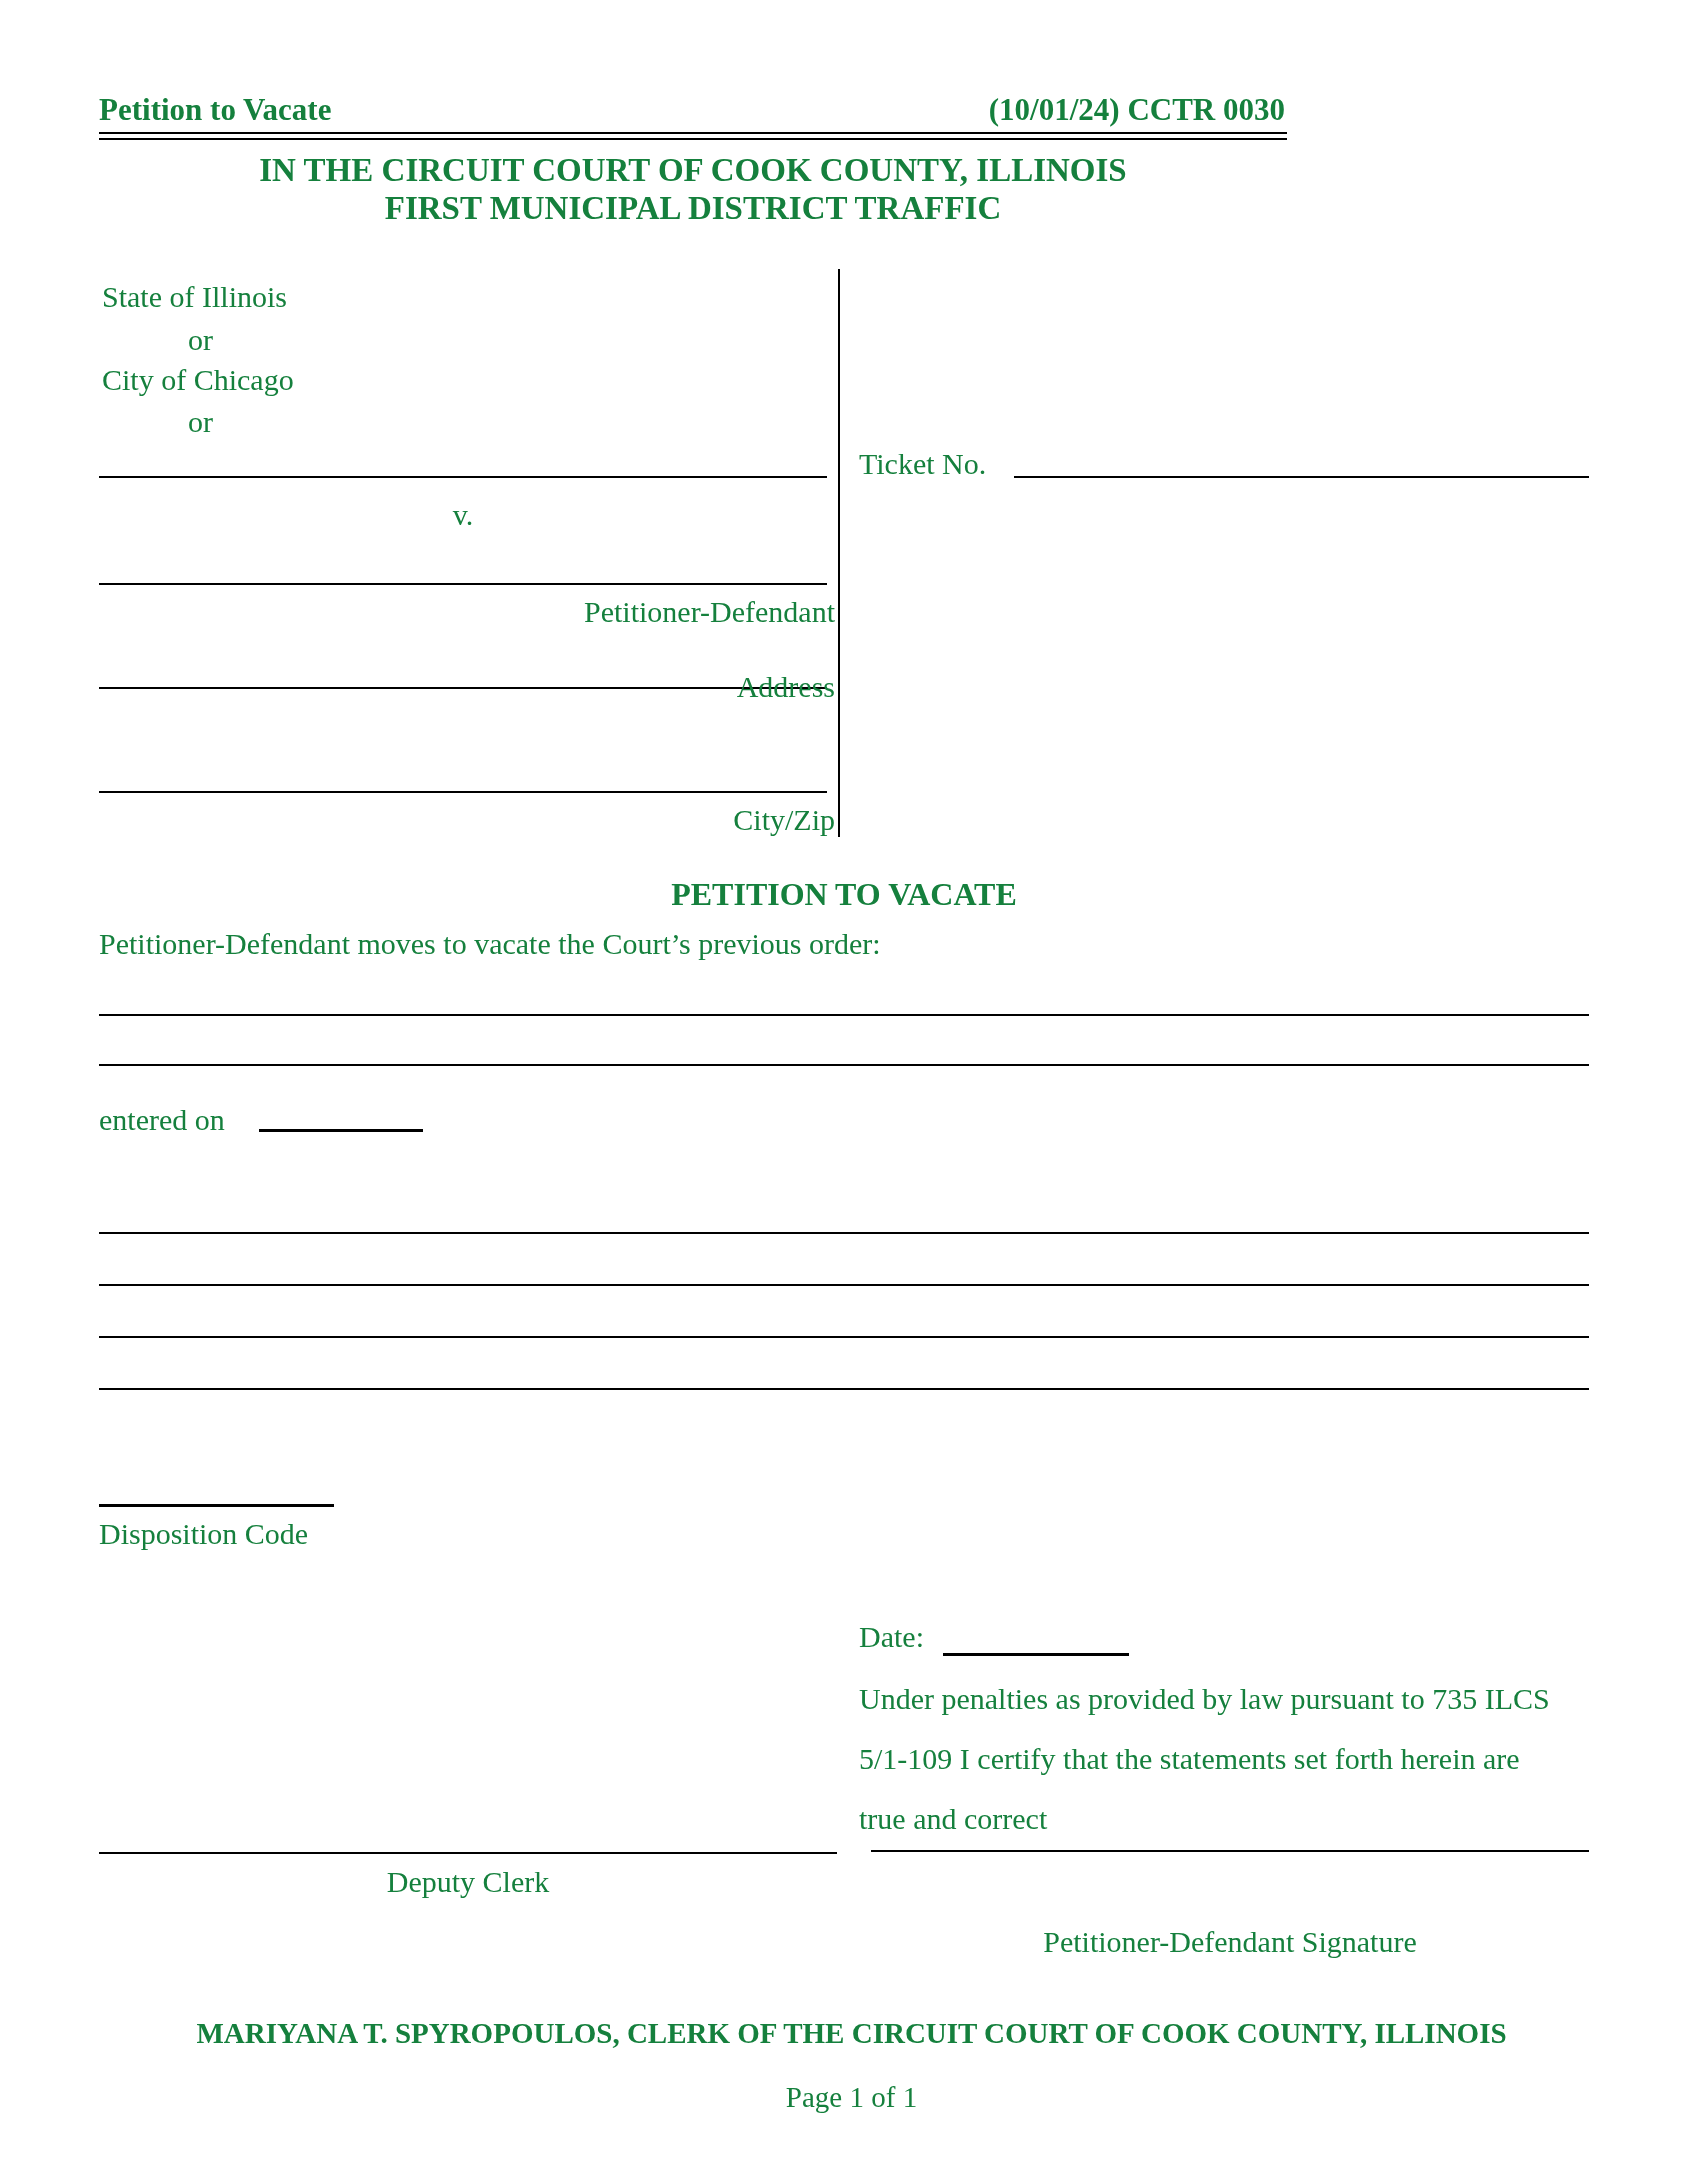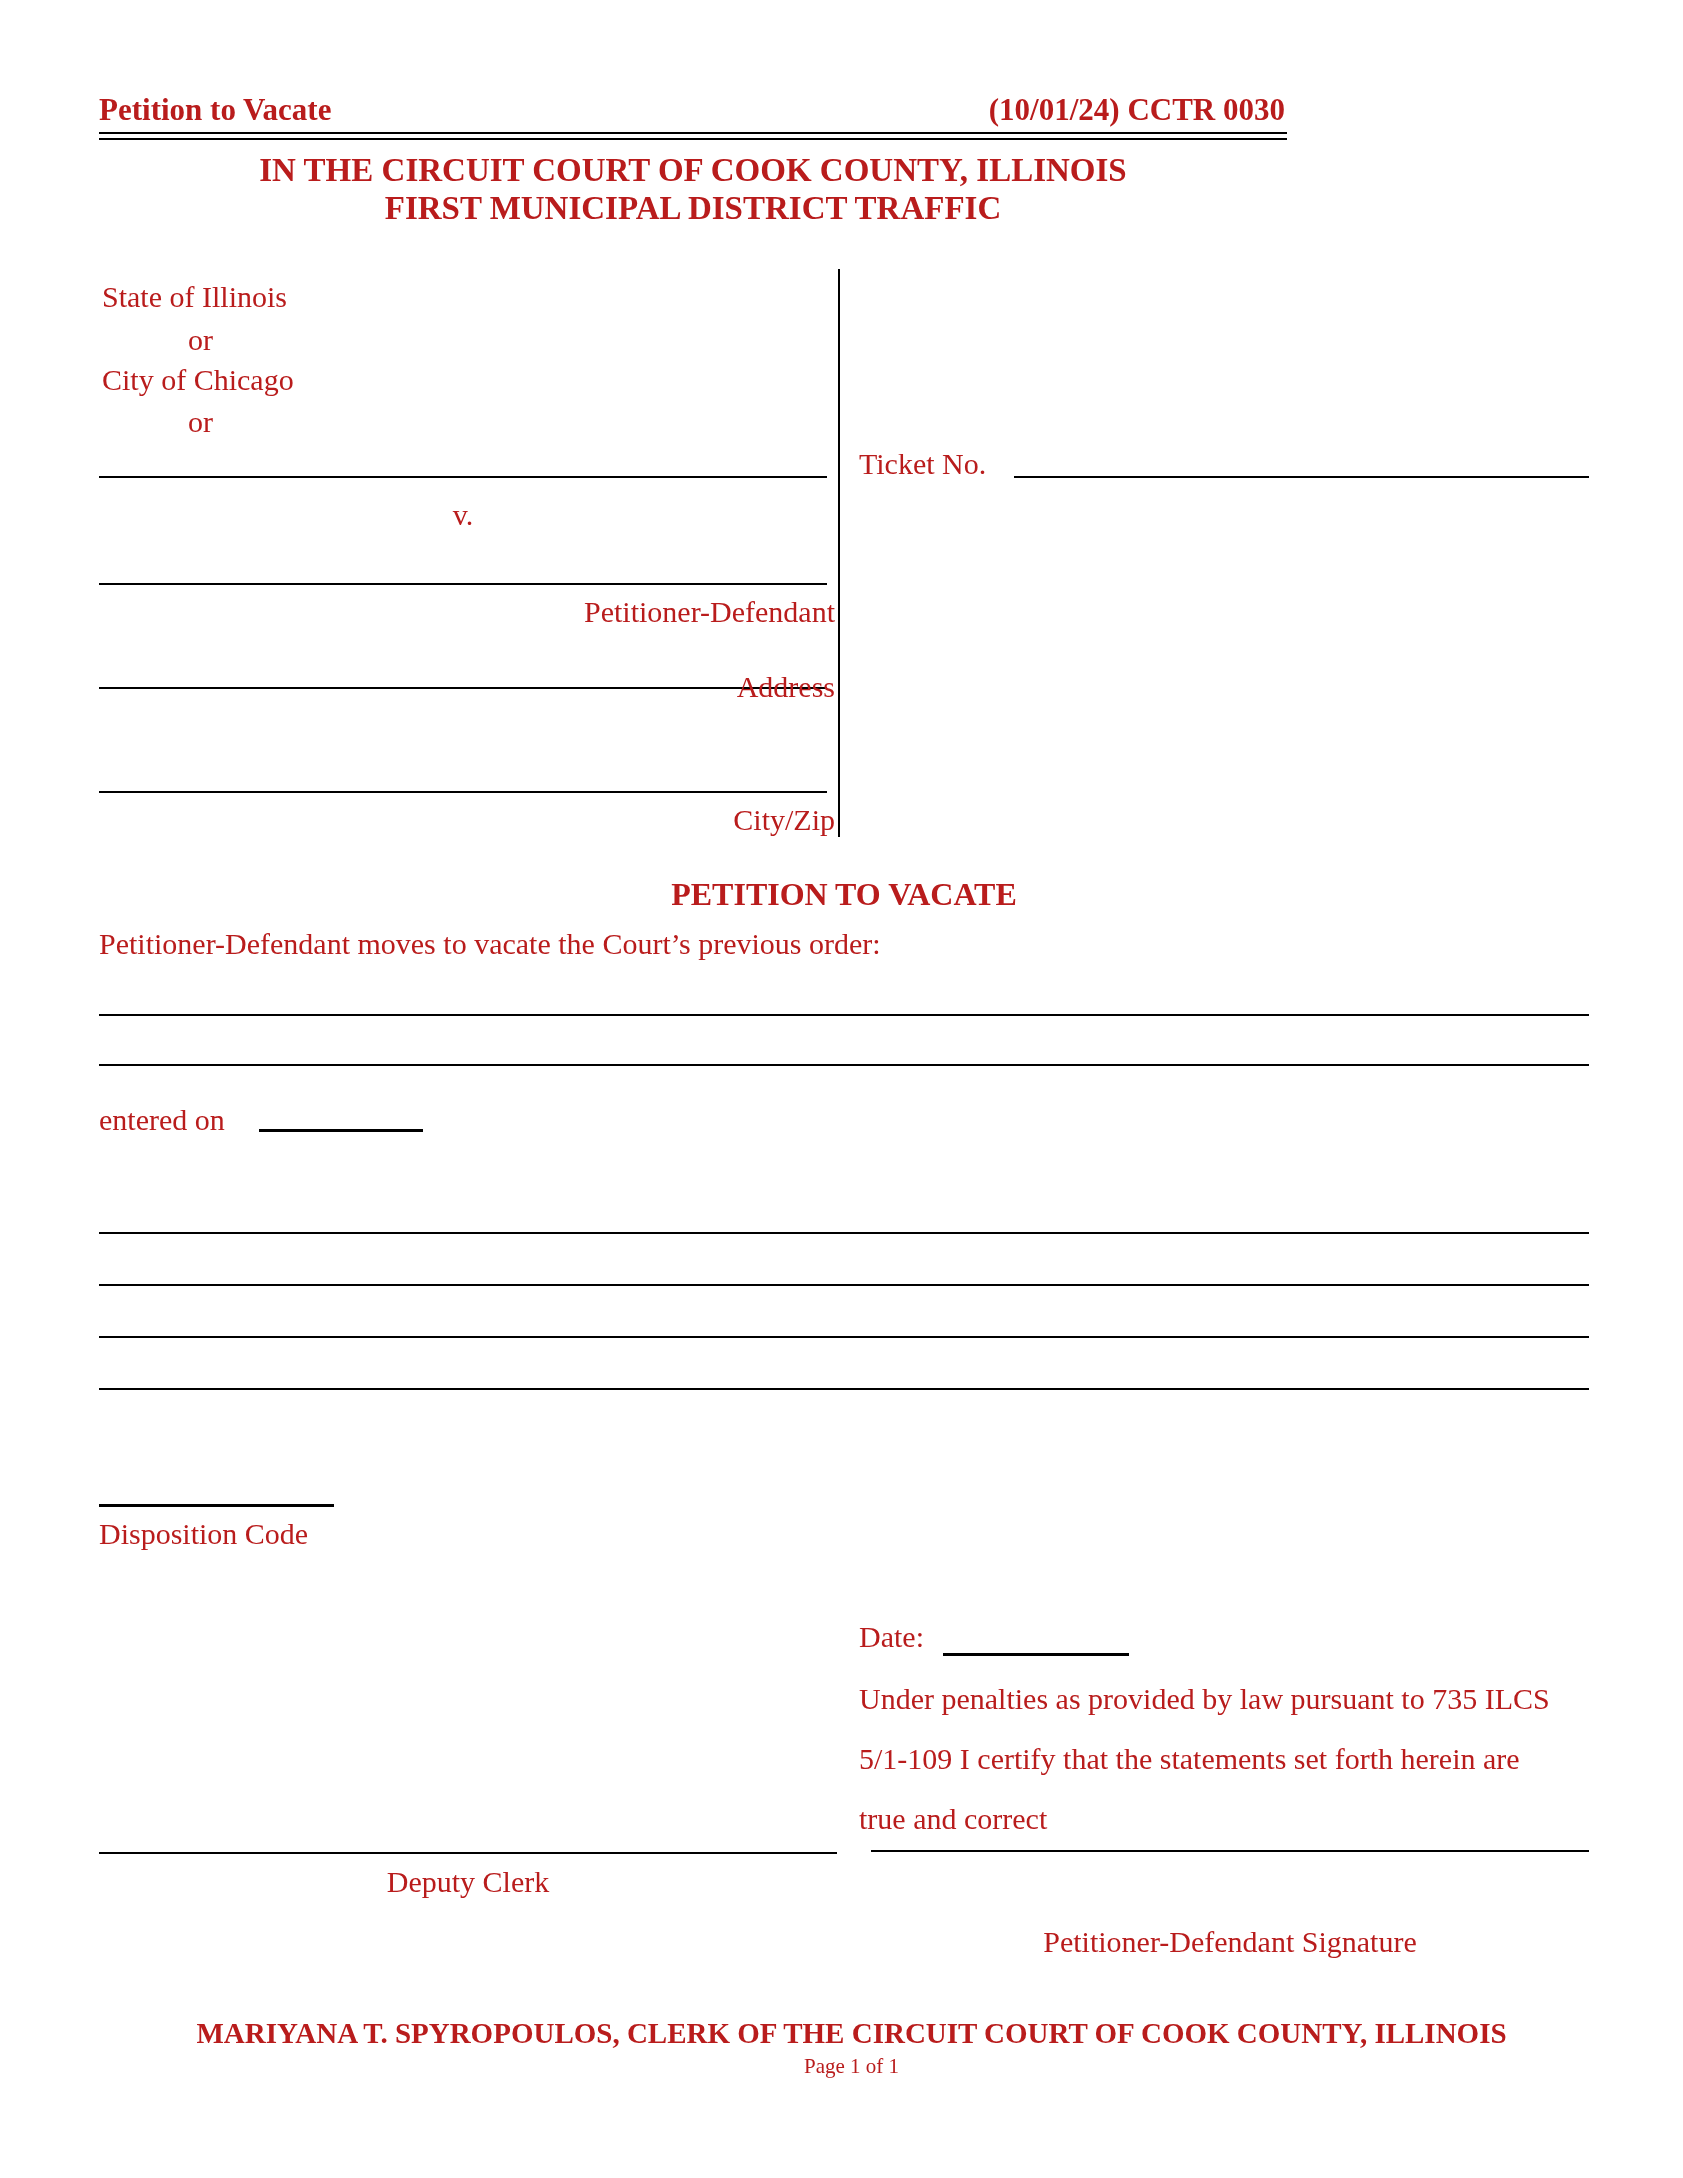--- a/index.html
+++ b/index.html
@@ -1,31 +1,31 @@
 <!DOCTYPE html>
 <html><head>
 <meta charset="utf-8">
 <style>
   html,body{margin:0;padding:0;background:#ffffff;}
   .page{
     position:relative;
     width:1683px;height:2178px;
     background:#ffffff;
-    color:#b91c1c;
+    color:#15803d;
     font-family:"Liberation Serif","DejaVu Serif",serif;
     overflow:hidden;
   }
   .abs{position:absolute;white-space:nowrap;}
   .b{font-weight:bold;}
   .t30{font-size:30px;line-height:1.15;}
   .t31{font-size:31px;line-height:1.1;}
   .t33{font-size:33px;line-height:1.1;}
   .t32{font-size:32px;line-height:1.1;}
   .t29{font-size:29px;line-height:1.1;}
-  .t22{font-size:21px;line-height:1.1;}
+  .t22{font-size:29px;line-height:1.1;margin-top:27px;}
   .rule{position:absolute;background:#000000;}
   .dblrule{
     position:absolute;height:4px;
     border-top:2px solid #000;border-bottom:2px solid #000;
   }
   .right{text-align:right;}
   .center{text-align:center;}
   .wrap{white-space:normal;}
 </style>
 </head>

